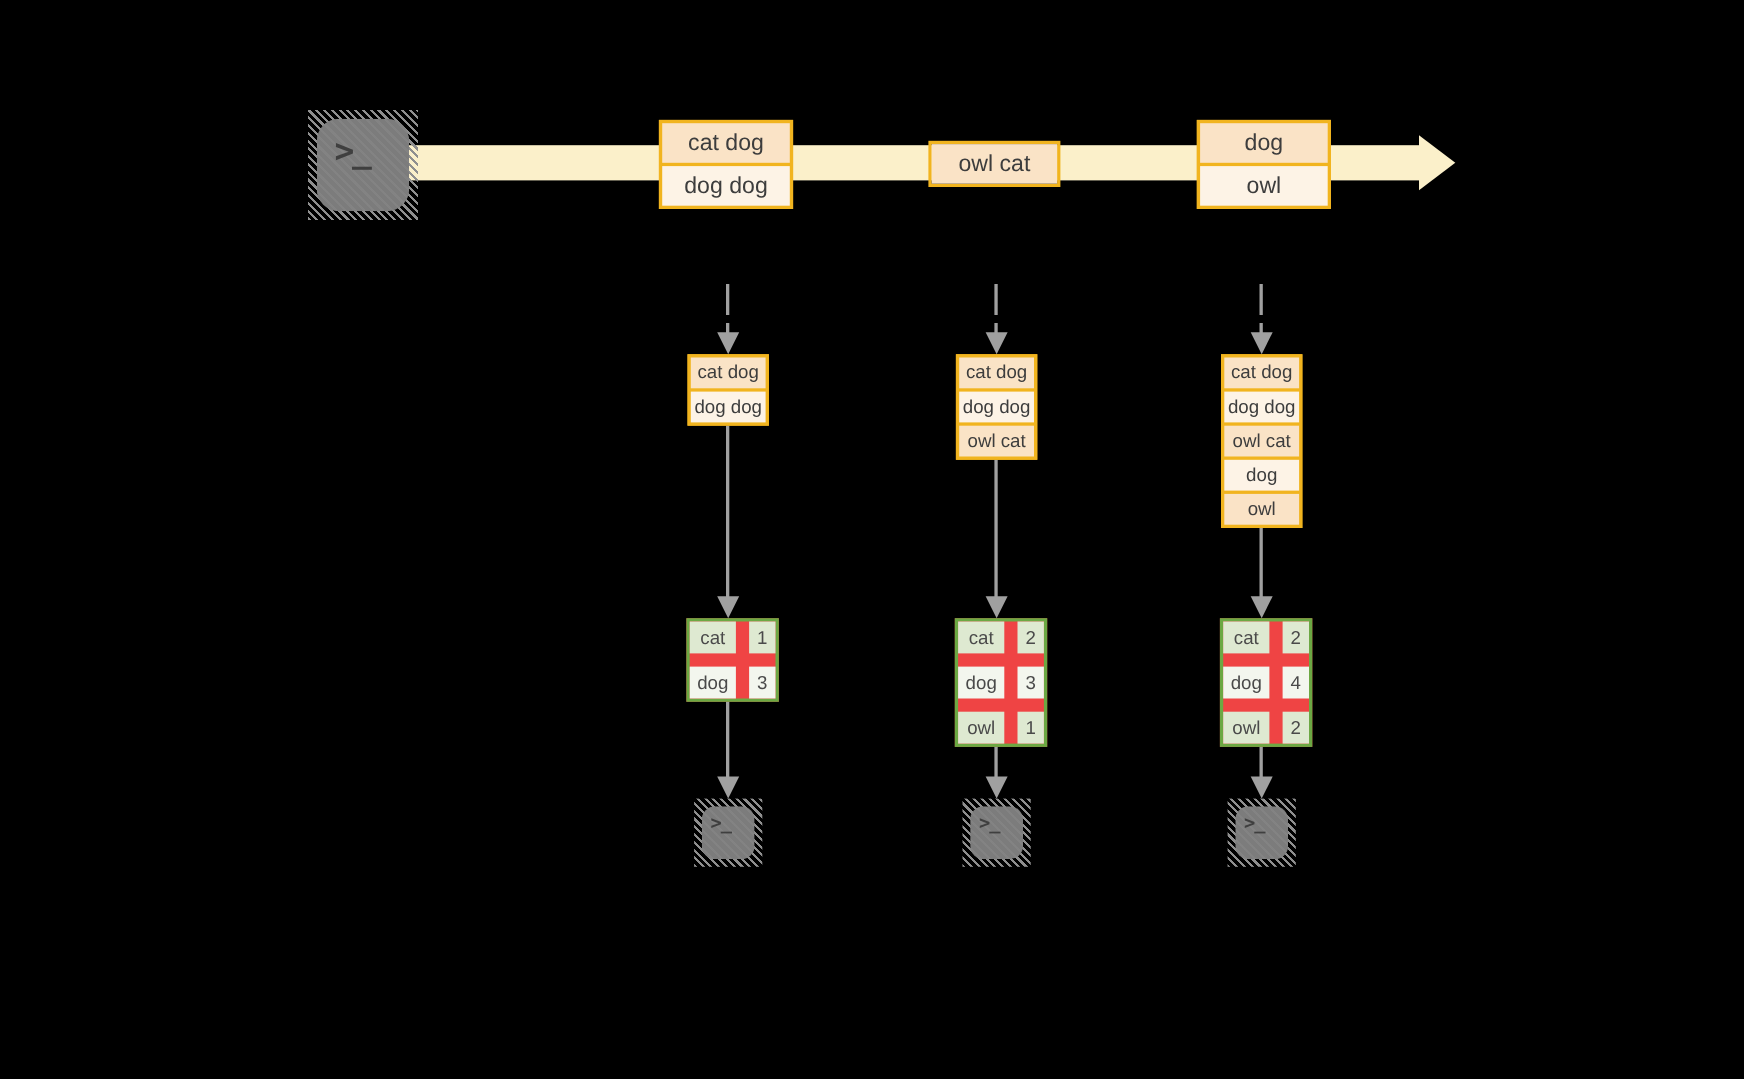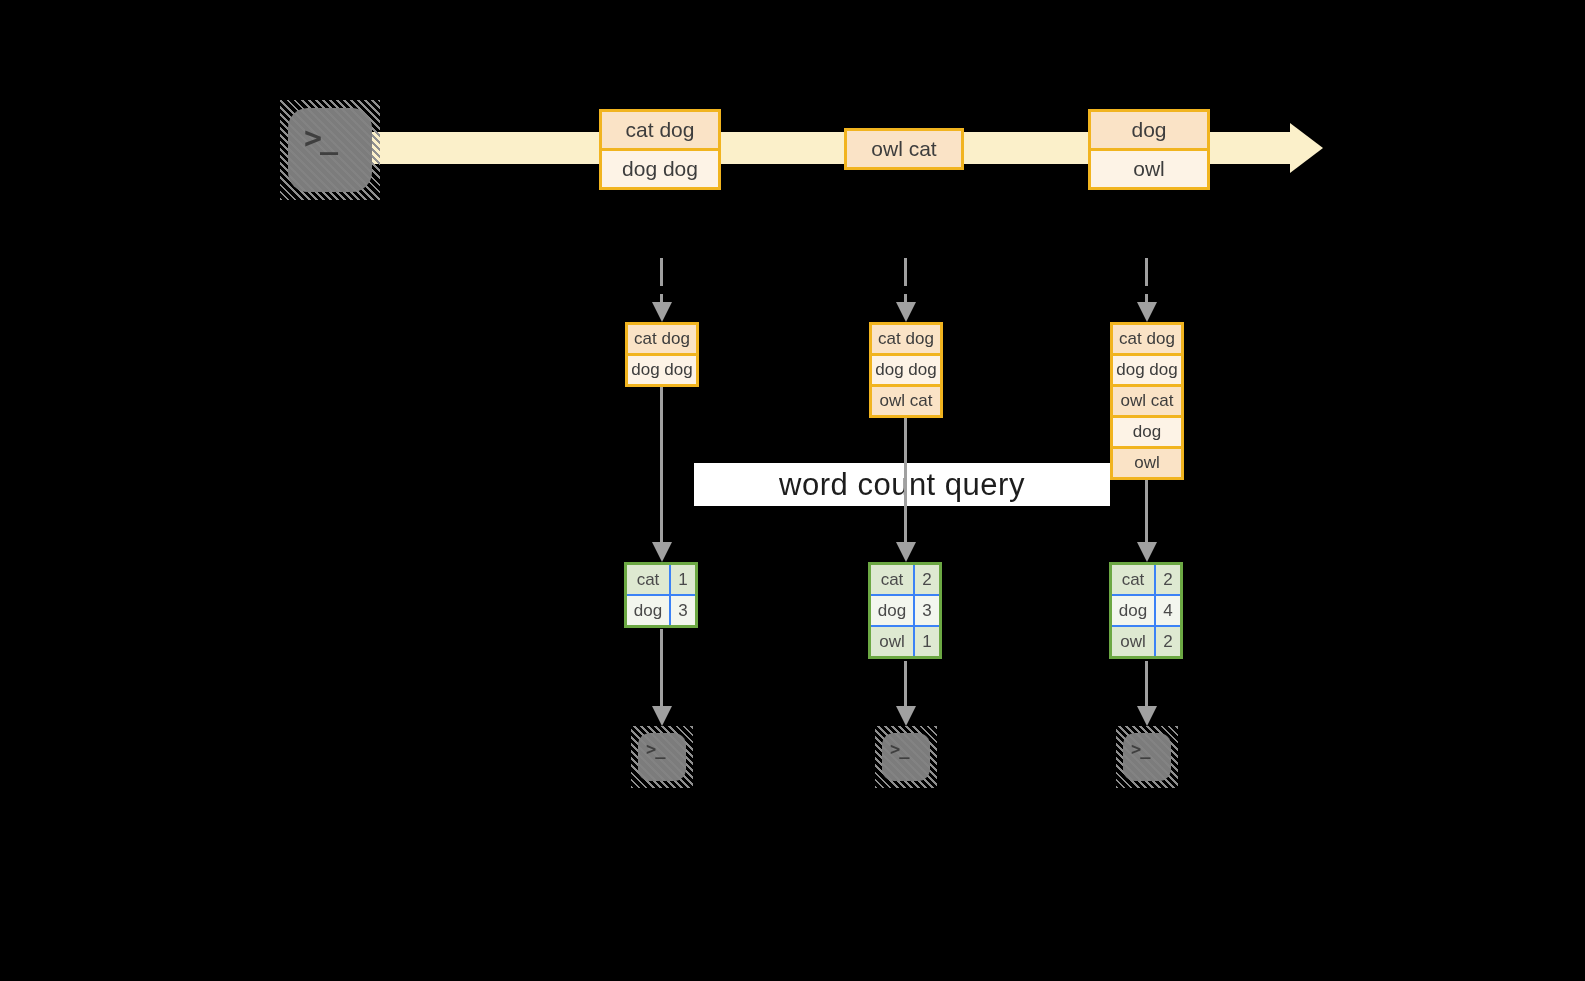--- a/index.html
+++ b/index.html
@@ -49,22 +49,22 @@
     color:#3d3d3d;
   }
   .obox .orow:nth-child(odd){background:#FAE3C6;}
   .obox .orow:nth-child(even){background:#FDF3E6;}
   .ev .orow{width:116px;height:36px;font-size:21px;}
   .ev2 .orow{width:114px;height:36px;font-size:21px;}
   .st .orow{width:68px;height:28px;font-size:17px;}
   
   .gtable{
     position:absolute;
-    background:#3b82f6;border:3px solid #6CA843;
-    display:grid;grid-template-columns:42px 24px;gap:2px;
+    background:#ef4444;border:3px solid #6CA843;
+    display:grid;grid-template-columns:42px 24px;gap:12px;
     z-index:4;
   }
   .gcell{
     height:29px;display:flex;align-items:center;justify-content:center;
     color:#4a4a4a;font-size:17px;
   }
   .gtable .gcell.r-odd{background:#DEE9D1;}
   .gtable .gcell.r-even{background:#F3F6EE;}
   
   .aline{position:absolute;width:3px;background:#A0A0A0;z-index:3;}
@@ -128,21 +128,20 @@
     <div class="orow">owl cat</div>
   </div>
   <div class="obox st" style="left:1110px;top:322px;">
     <div class="orow">cat dog</div>
     <div class="orow">dog dog</div>
     <div class="orow">owl cat</div>
     <div class="orow">dog</div>
     <div class="orow">owl</div>
   </div>
 
-  <div class="qlabel">word count query</div>
 
   <div class="aline" style="left:660px;top:387px;height:157px;"></div>
   <div class="ahead" style="left:652px;top:542px;"></div>
   <div class="aline" style="left:904px;top:418px;height:126px;"></div>
   <div class="ahead" style="left:896px;top:542px;"></div>
   <div class="aline" style="left:1145px;top:480px;height:64px;"></div>
   <div class="ahead" style="left:1137px;top:542px;"></div>
 
   <div class="gtable" style="left:624px;top:562px;">
     <div class="gcell r-odd">cat</div>

